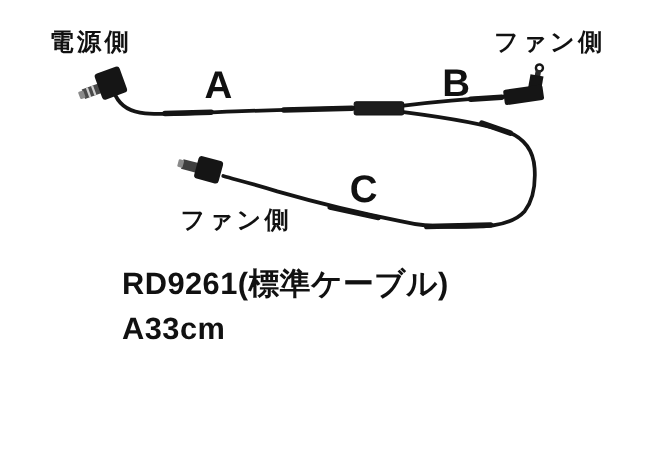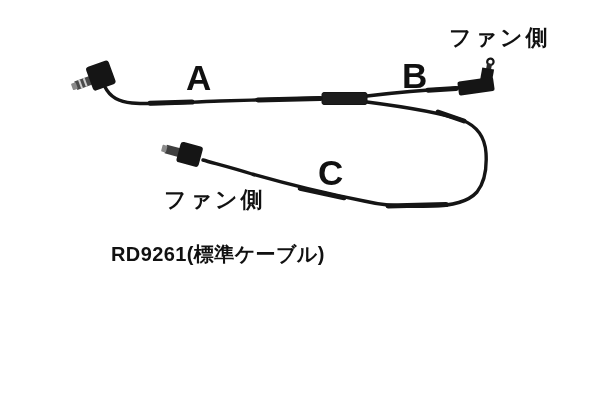--- a/index.html
+++ b/index.html
@@ -25,21 +25,21 @@
   .jp-label {
     font-size: 22px;
     font-weight: 600;
     letter-spacing: 3px;
   }
   .seg-label {
     font-size: 35px;
     font-weight: 700;
   }
   .spec-line {
-    font-size: 20px;
+    font-size: 28px;
     font-weight: 700;
     letter-spacing: 0.4px;
   }
   
   .pos-power-side   { left: 45px;  top: 27px;  }
   .pos-fan-top      { left: 449px; top: 27px;  }
   .pos-fan-mid      { left: 164px; top: 189px; }
   .pos-seg-a        { left: 186px; top: 60px;  }
   .pos-seg-b        { left: 402px; top: 58px;  }
   .pos-seg-c        { left: 318px; top: 155px; }
@@ -85,29 +85,31 @@
       <rect x="-20" y="-7" width="36" height="14" rx="2" fill="#151515" transform="rotate(-8)"></rect>
     </g>
 
     <g transform="translate(190,155) rotate(15)">
       <rect x="-25" y="-4" width="14" height="9" fill="#3f3f3f"></rect>
       <rect x="-29" y="-3" width="5" height="7" rx="1" fill="#8a8a8a"></rect>
       <rect x="-12" y="-11" width="23" height="21" rx="3" fill="#151515"></rect>
     </g>
   </svg>
 
+  <div class="lbl jp-label pos-power-side">電源側</div>
 
   <div class="lbl jp-label pos-fan-top">ファン側</div>
 
   <div class="lbl jp-label pos-fan-mid">ファン側</div>
 
   <div class="lbl seg-label pos-seg-a">A</div>
 
   <div class="lbl seg-label pos-seg-b">B</div>
 
   <div class="lbl seg-label pos-seg-c">C</div>
 
   <div class="lbl spec-line pos-model">RD9261(標準ケーブル)</div>
 
+  <div class="lbl spec-line pos-len-a">A33cm</div>
 
 
 
 </div>
 
 </body></html>

